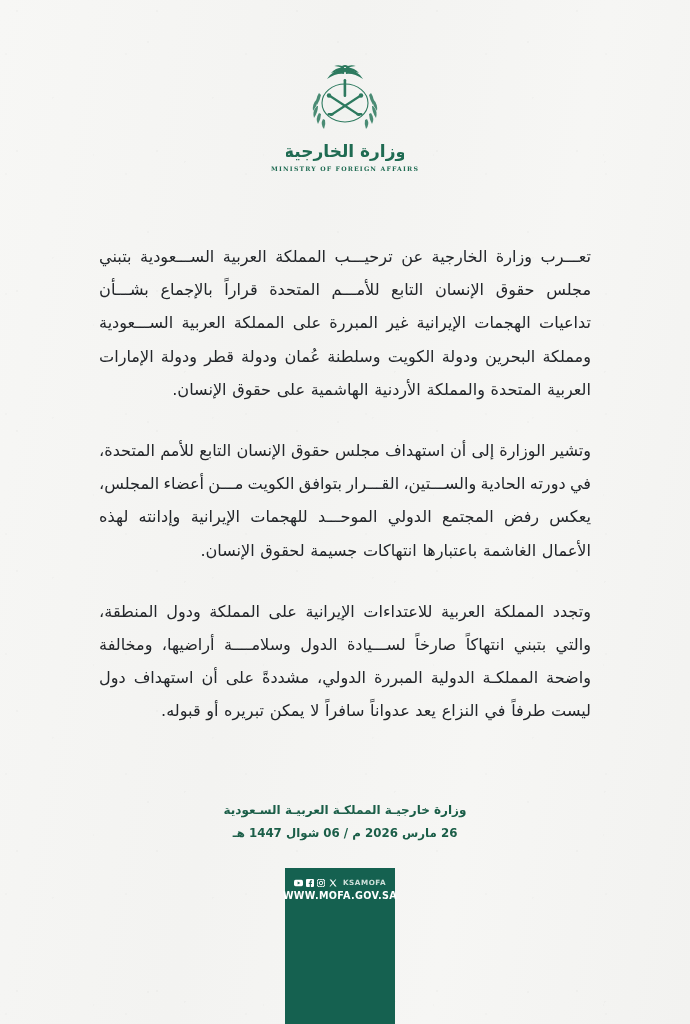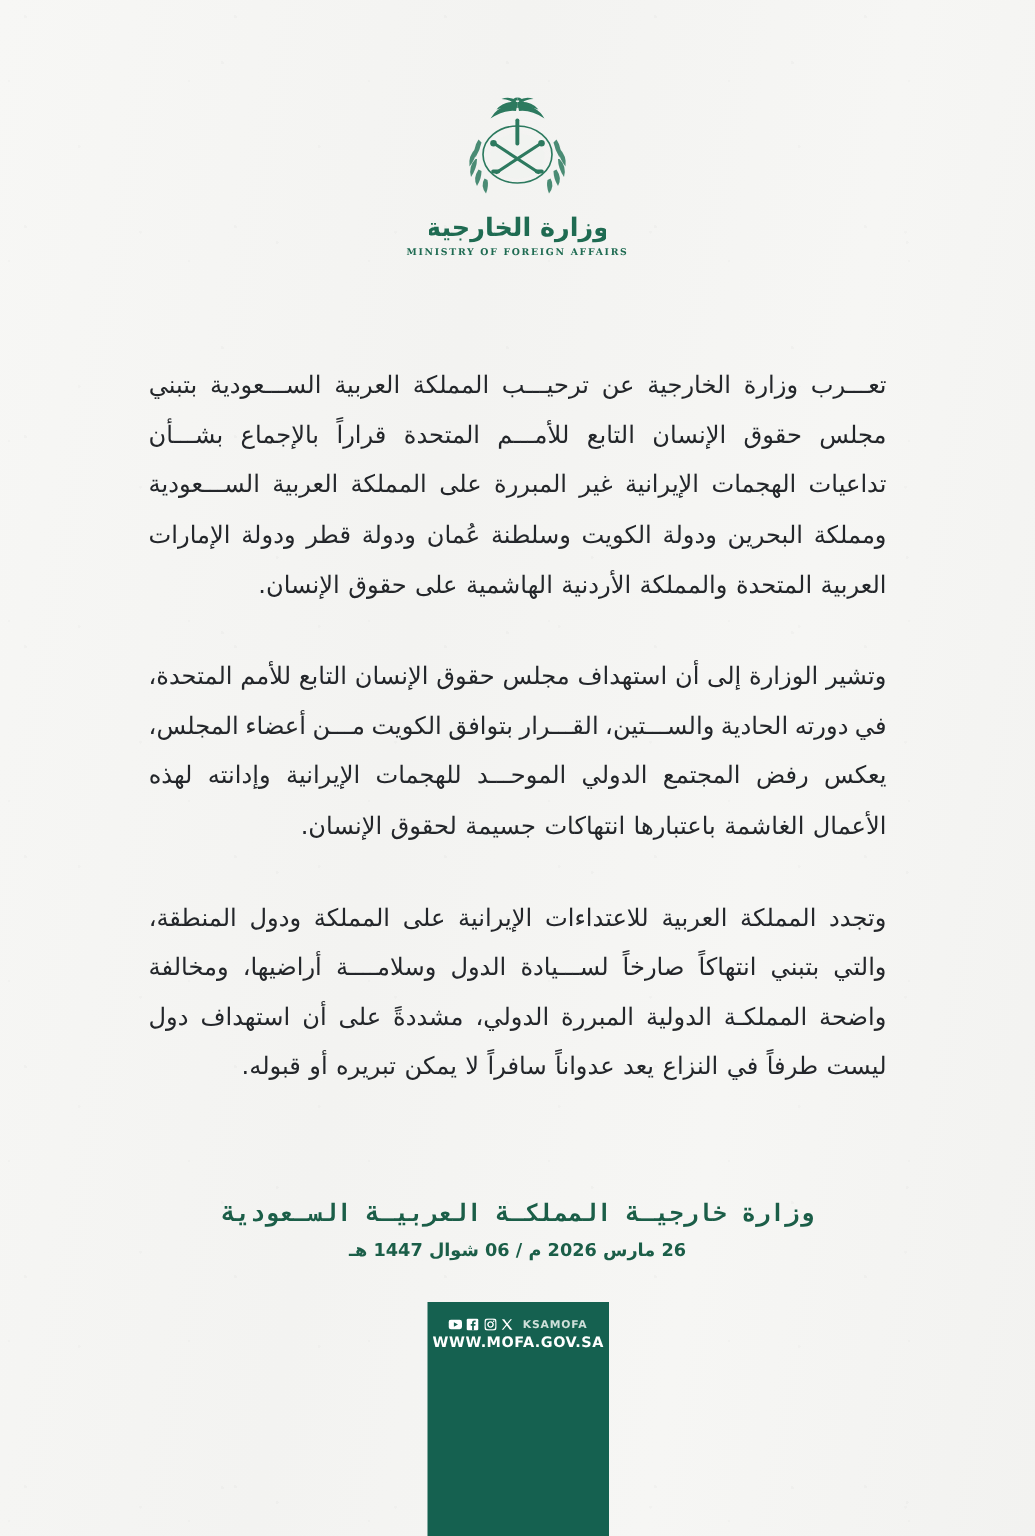--- a/index.html
+++ b/index.html
@@ -102,39 +102,38 @@
 
   
   .signature {
     margin-top: 72px;
     text-align: center;
     direction: rtl;
     color: #1b5e48;
     line-height: 20px;
   }
   .sig-org {
-    font-size: 16px;
+    font-size: 12px;
     letter-spacing: 0.4px;
     font-weight: 600;
     white-space: nowrap;
-    font-family: Liberation Mono, monospace;
   }
   .sig-date {
     font-size: 11.8px;
     margin-top: 3px;
     font-weight: 600;
     white-space: nowrap;
   }
 
   
   .footer-panel {
     position: absolute;
     left: 285px;
     top: 868px;
-    width: 121px;
+    width: 110px;
     height: 156px;
     background: #156150;
     display: flex;
     flex-direction: column;
     align-items: center;
   }
   .social-row {
     margin-top: 10px;
     display: flex;
     align-items: center;

